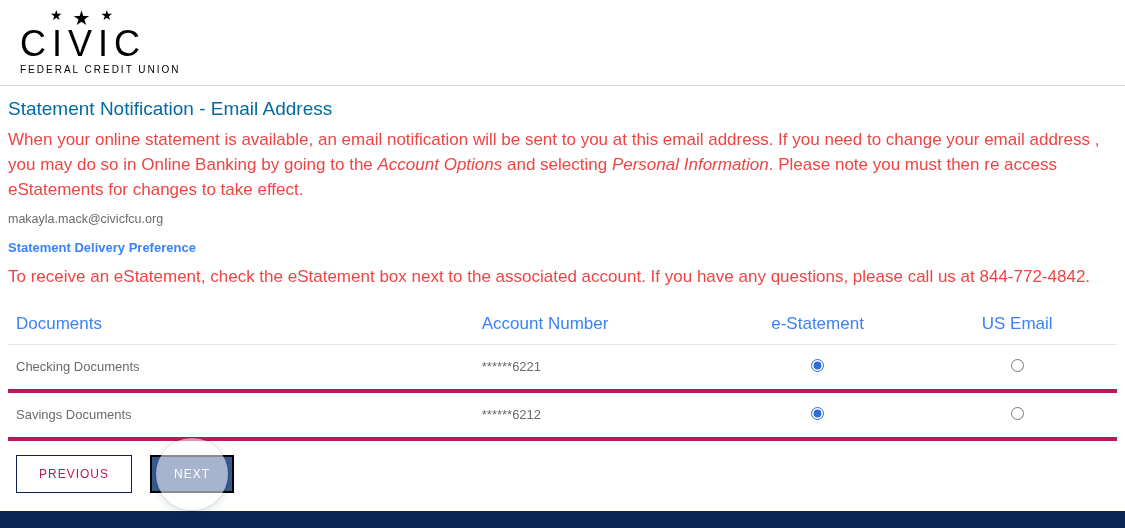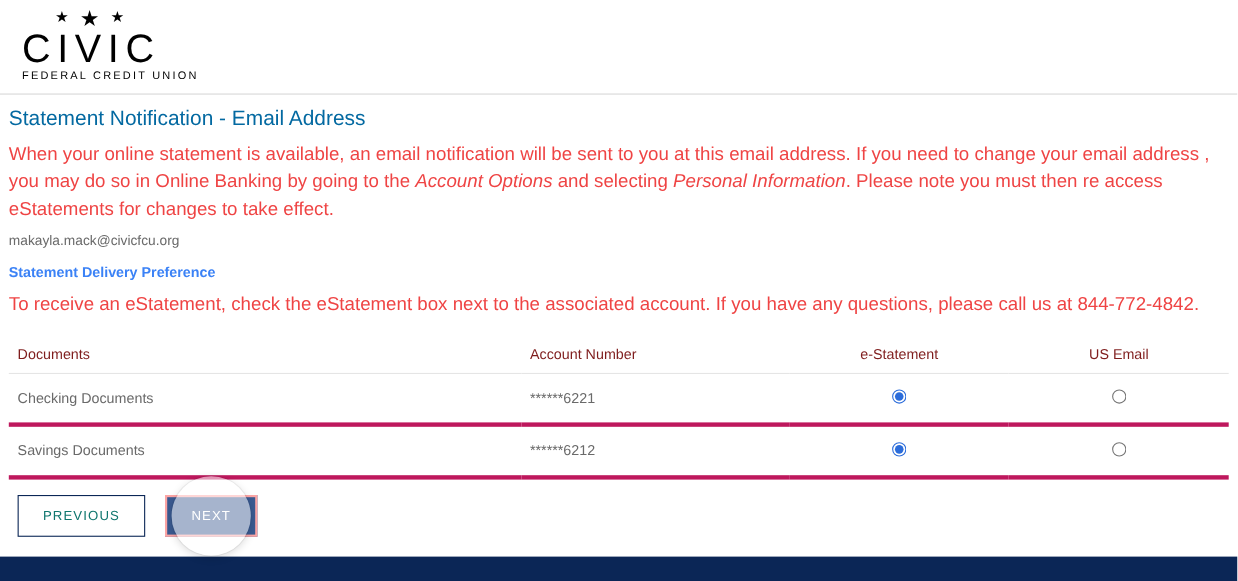--- a/index.html
+++ b/index.html
@@ -14,35 +14,35 @@
     .logo-sub { font-size: 10px; letter-spacing: 2px; margin-top: 4px; }
     .rule-top { border: none; border-top: 1px solid #d7d7d7; margin: 0; }
     .content { padding: 12px 8px 0 8px; }
     .h1 { font-size: 19px; font-weight: 400; color: #0369a1; margin-bottom: 8px; }
     .para { font-size: 17px; color: #ef4444; line-height: 1.45; margin-bottom: 6px; }
     .para .italic { font-style: italic; }
     .email-line { font-size: 12.5px; color: #6a6a6a; margin: 10px 0 14px 0; }
     .h2 { font-size: 13px; font-weight: 700; color: #3b82f6; margin: 4px 0 10px 0; }
     .table-wrap { margin-top: 14px; }
     table { width: 100%; border-collapse: collapse; }
-    thead th { text-align: left; font-size: 13px; font-weight: 400; color: #7f1d1d; padding: 10px 8px; border-bottom: 1px solid #e5e5e5; }
+    thead th { text-align: left; font-size: 17px; font-weight: 400; color: #3b82f6; padding: 10px 8px; border-bottom: 1px solid #e5e5e5; }
     thead th.center { text-align: center; }
     tbody td { font-size: 13px; color: #6a6a6a; padding: 14px 8px; border-bottom: 4px solid #be185d; }
     tbody td.center { text-align: center; }
     .col-doc { width: 42%; }
     .col-acct { width: 22%; }
     .col-est { width: 18%; }
     .col-mail { width: 18%; }
     input[type=radio] { accent-color: #2b6cda; }
     .btn-row { display: flex; align-items: center; gap: 18px; padding: 14px 8px 18px 8px; }
     .btn { height: 38px; padding: 0 22px; font-size: 12px; letter-spacing: 1px; cursor: pointer; display: inline-flex; align-items: center; justify-content: center; border-radius: 0; }
-    .btn-prev { background: #fff; border: 1px solid #0b2656; color: #0f766e; }
+    .btn-prev { background: #fff; border: 1px solid #0b2656; color: #be185d; }
     .btn-next-wrap { position: relative; display: inline-flex; align-items: center; justify-content: center; }
     .btn-next-halo { position: absolute; width: 72px; height: 72px; border-radius: 50%; background: rgba(255,255,255,0.55); box-shadow: 0 0 0 1px rgba(0,0,0,0.05), 0 2px 8px rgba(0,0,0,0.15); z-index: 5; pointer-events: none; }
-    .btn-next { background: #3a5a91; border: 2px solid #fca5a5; color: #fff; position: relative; z-index: 2; }
+    .btn-next { background: #3a5a91; border: 2px solid #000000; color: #fff; position: relative; z-index: 2; }
     .footer-band { background: #0b2656; height: 26px; width: 100%; }
   </style>
 </head>
 <body>
 
 <div class="page">
   <div class="header">
     <div class="logo">
       <div class="logo-top">
         <span class="star small">★</span>

